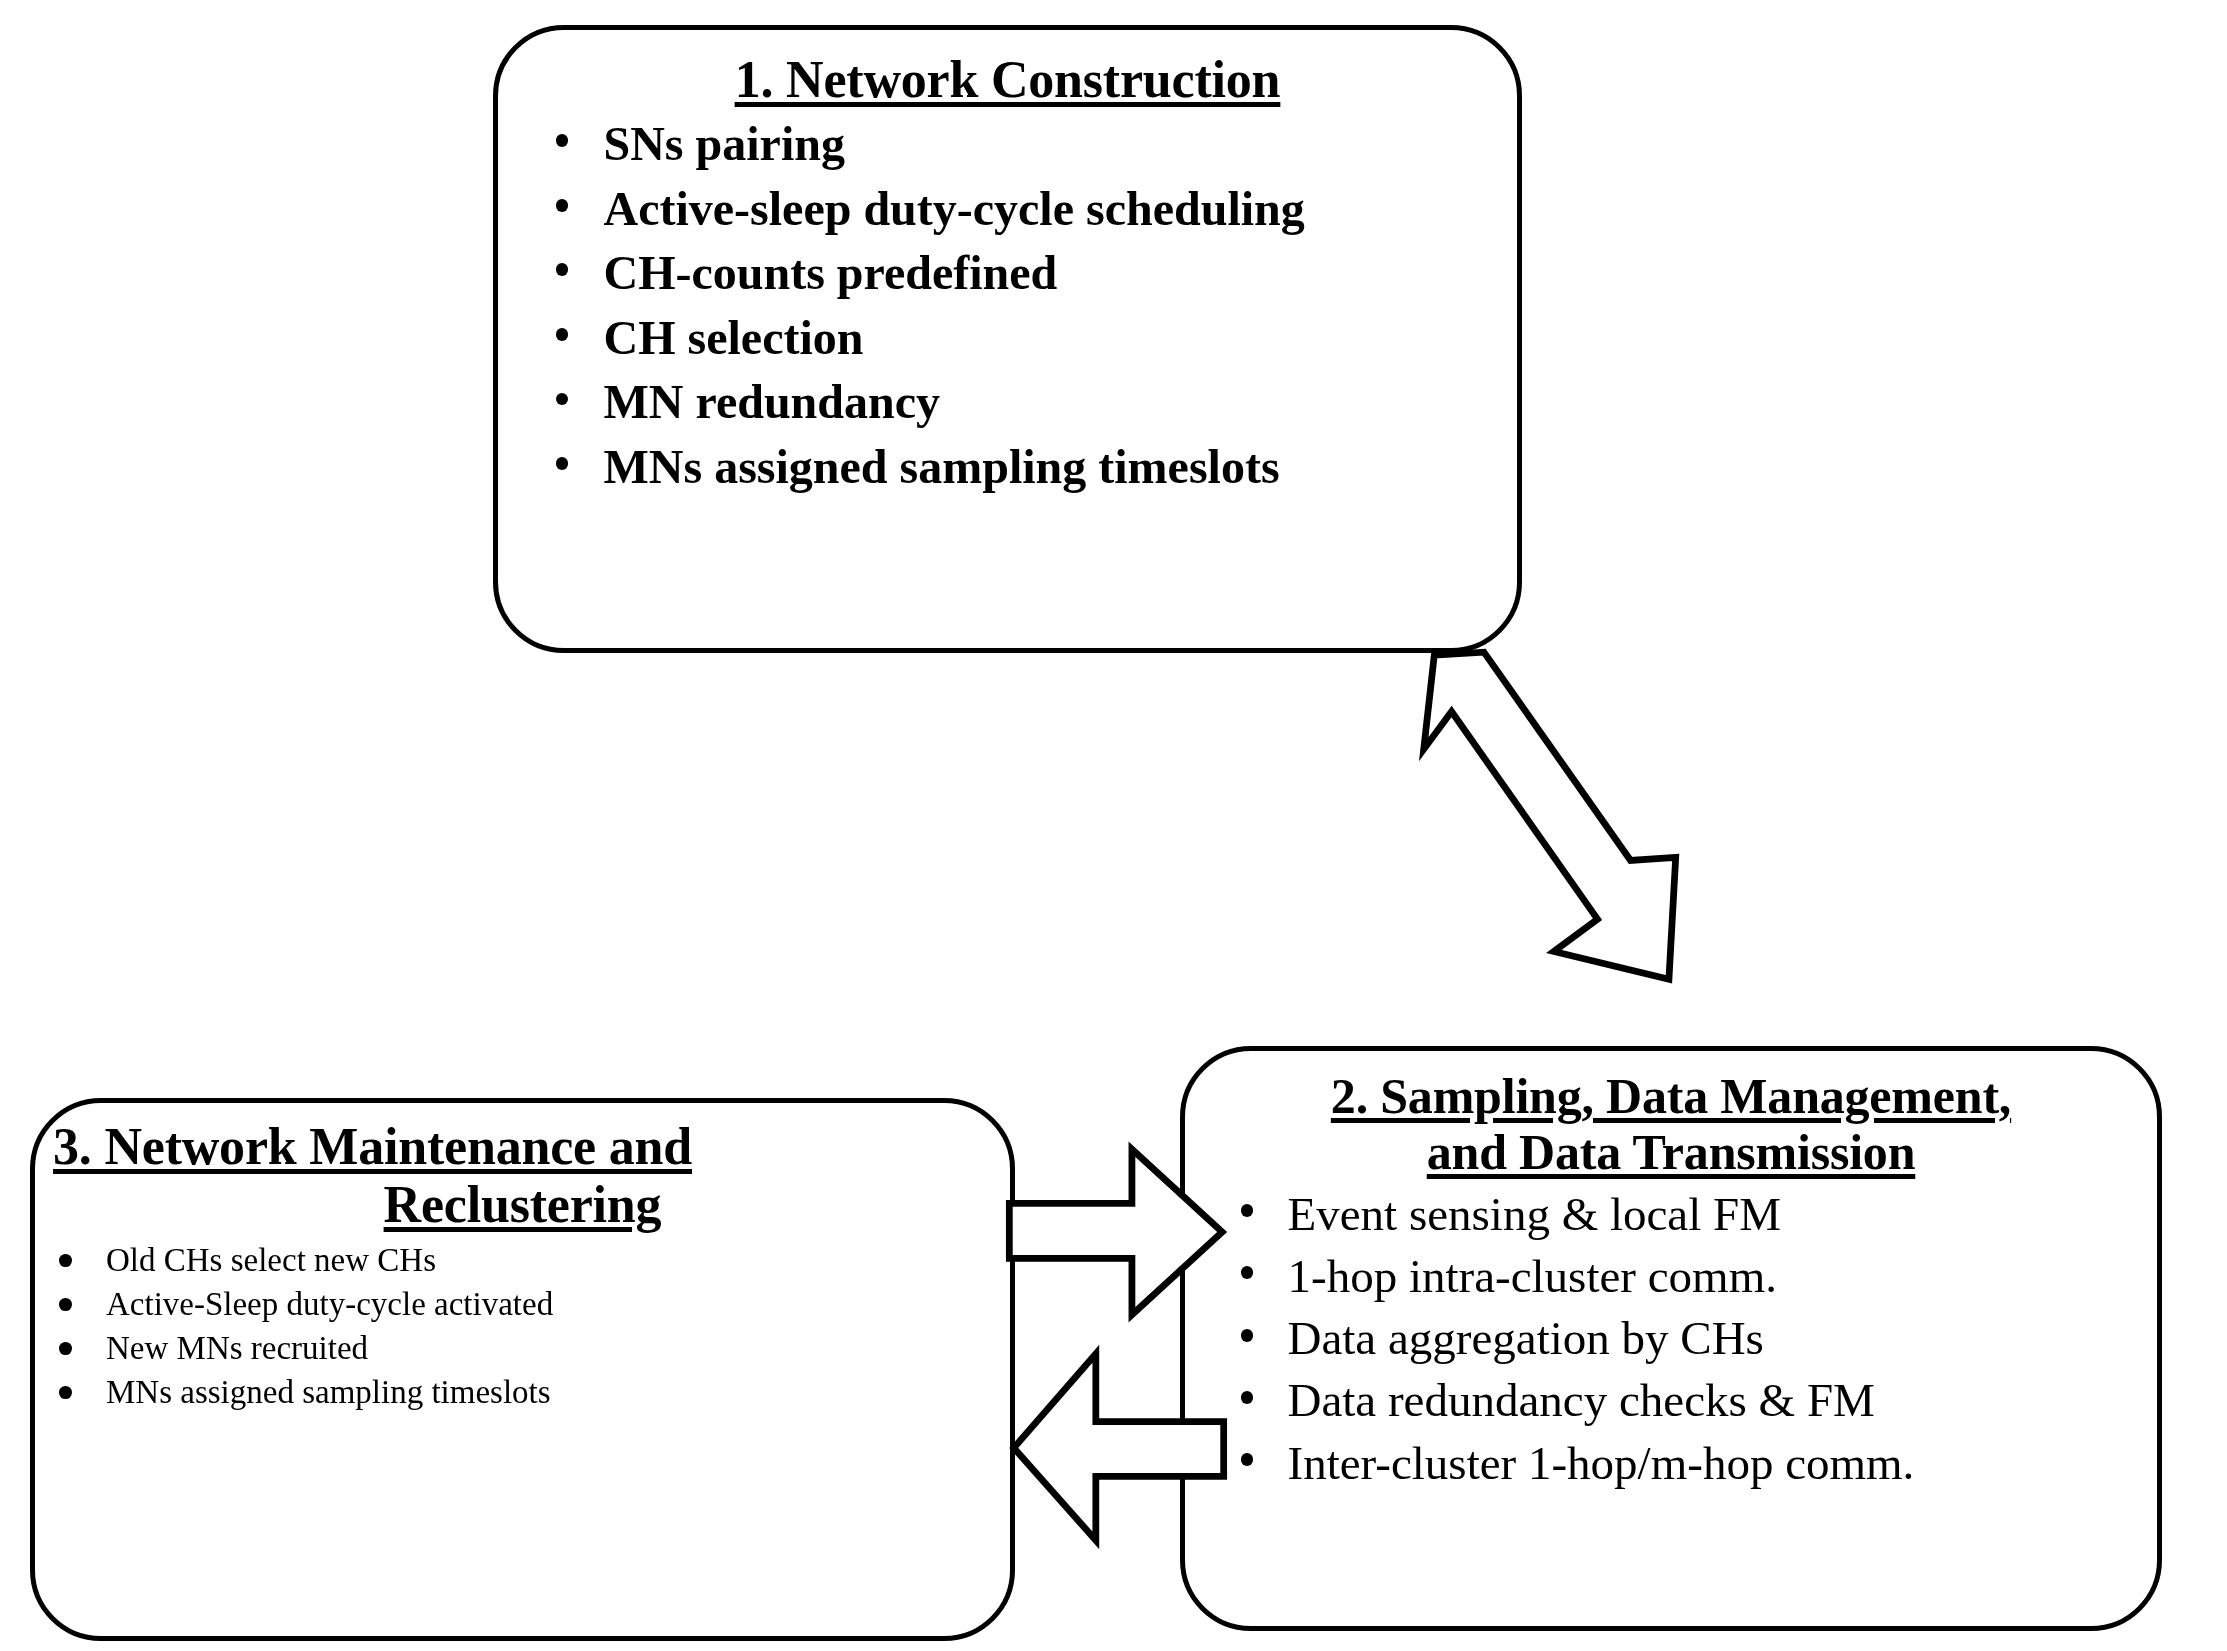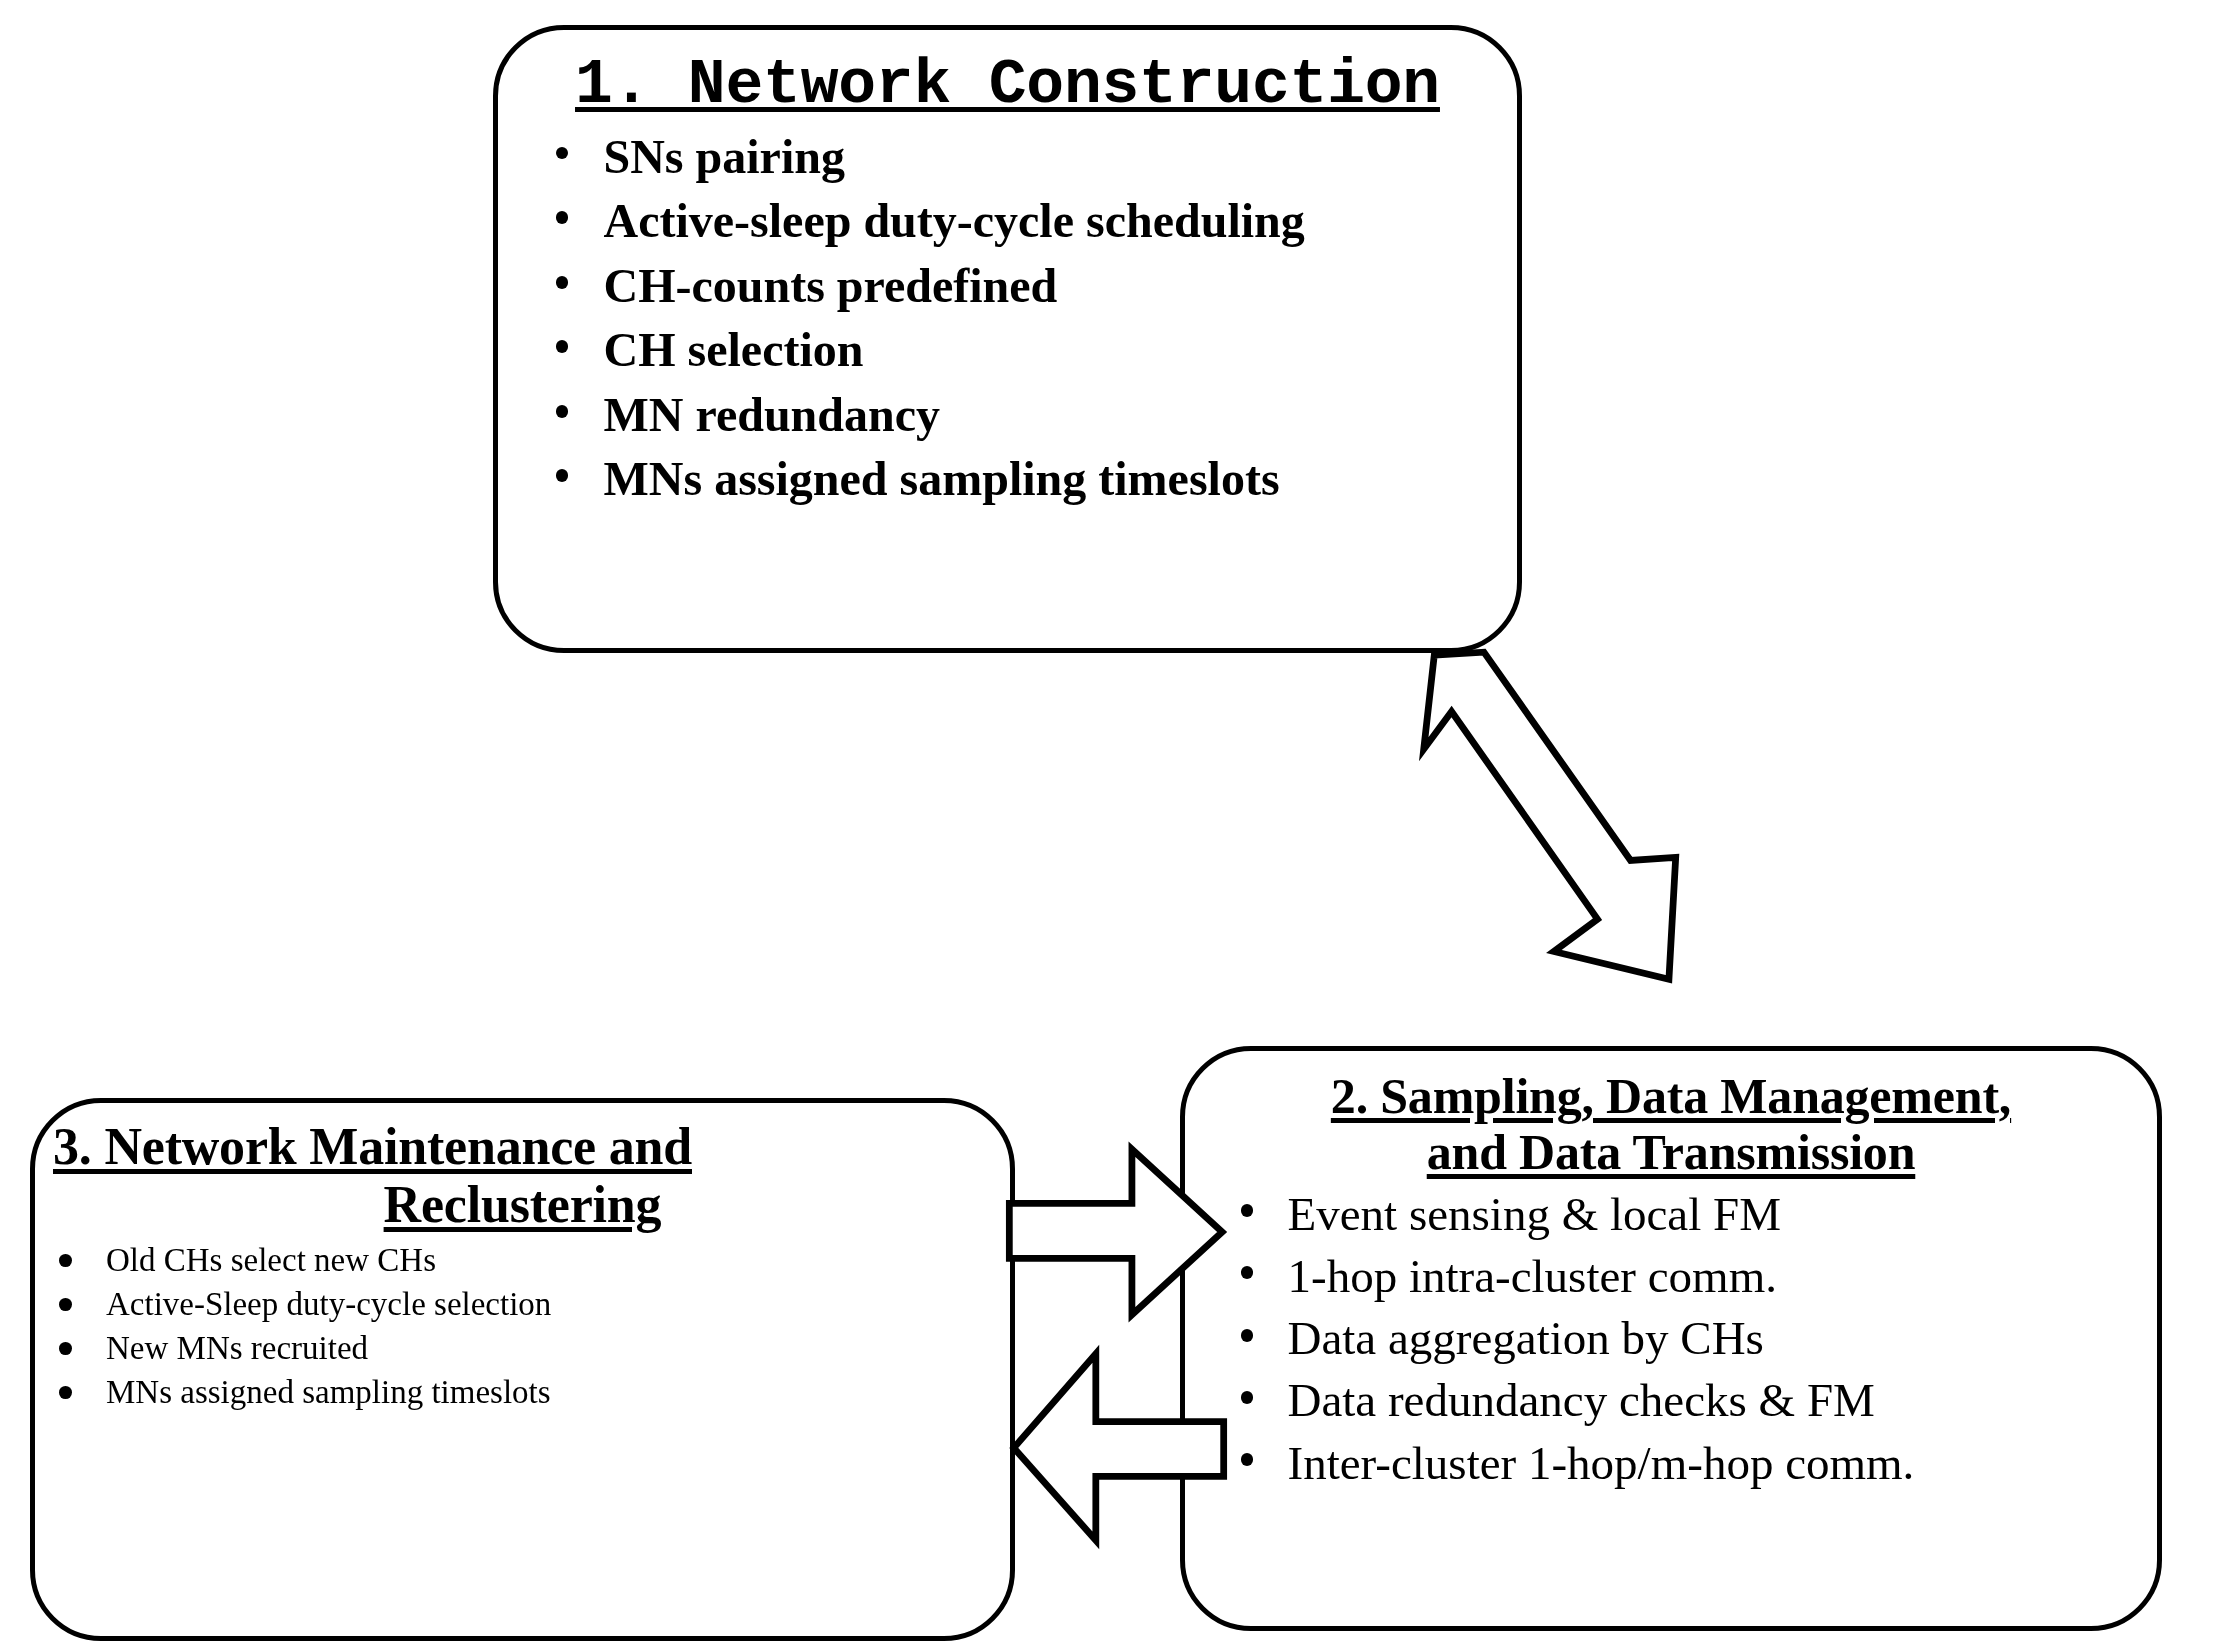--- a/index.html
+++ b/index.html
@@ -43,21 +43,21 @@
     line-height: 1.12;
     letter-spacing: -0.2px;
   }
   .box-title .u {
     text-decoration: underline;
     text-decoration-thickness: 5.3px;
     text-underline-offset: 4.5px;
   }
   .title-line { display: block; white-space: nowrap; }
 
-  #box-1 .box-title { font-size: 63px; margin: 21px 0 1.5px 0; font-family: Liberation Mono, monospace; }
+  #box-1 .box-title { font-size: 52px; margin: 21px 0 1.5px 0; }
   #box-3 .box-title { font-size: 52px; margin: 15px 0 0 0; text-align: center; }
   #box-3 .title-line.line-1 { text-align: left; padding-left: 7.5px; }
   #box-2 .box-title { font-size: 50px; margin: 16.6px 0 0 0; }
 
   
   ul.bullets {
     list-style: none;
     margin: 0;
     padding: 0;
   }
@@ -125,21 +125,21 @@
   </div>
 
   <div class="box" id="box-3">
     <div class="box-inner">
       <div class="box-title">
         <span class="title-line line-1"><span class="u">3. Network Maintenance and</span></span>
         <span class="title-line line-2"><span class="u">Reclustering</span></span>
       </div>
       <ul class="bullets">
         <li><span class="dot"></span><span class="txt">Old CHs select new CHs</span></li>
-        <li><span class="dot"></span><span class="txt">Active-Sleep duty-cycle selection</span></li>
+        <li><span class="dot"></span><span class="txt">Active-Sleep duty-cycle activated</span></li>
         <li><span class="dot"></span><span class="txt">New MNs recruited</span></li>
         <li><span class="dot"></span><span class="txt">MNs assigned sampling timeslots</span></li>
       </ul>
     </div>
   </div>
 
   <div class="box" id="box-2">
     <div class="box-inner">
       <div class="box-title">
         <span class="title-line line-1"><span class="u">2. Sampling, Data Management,</span></span>

